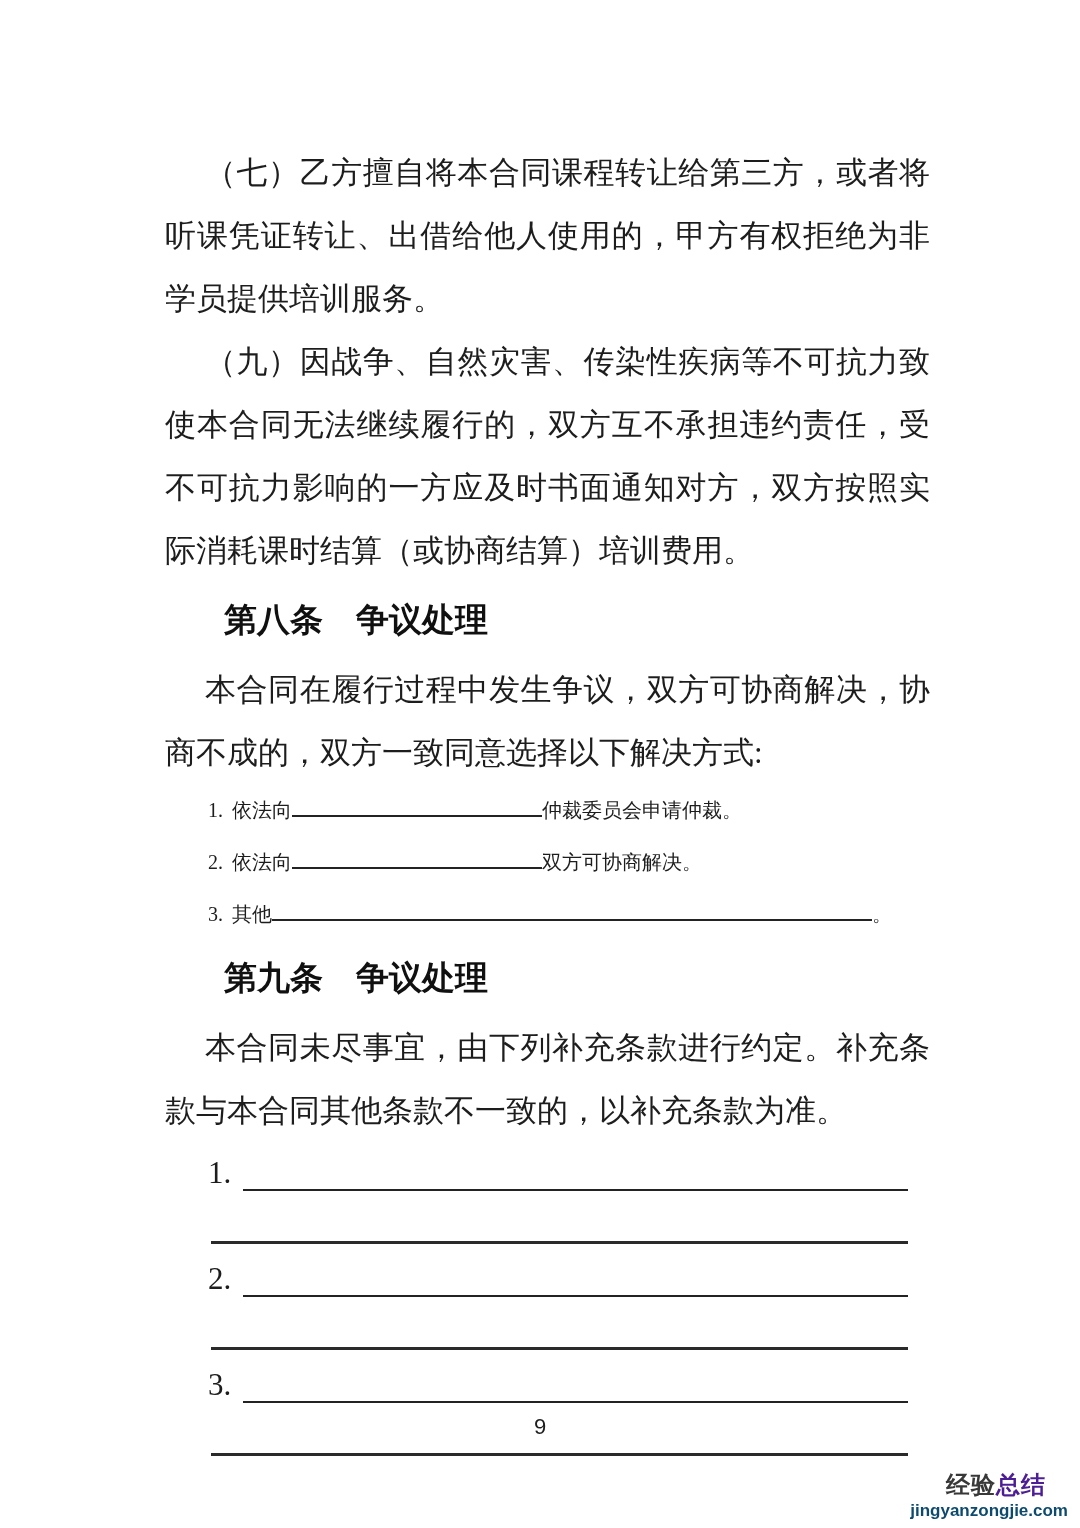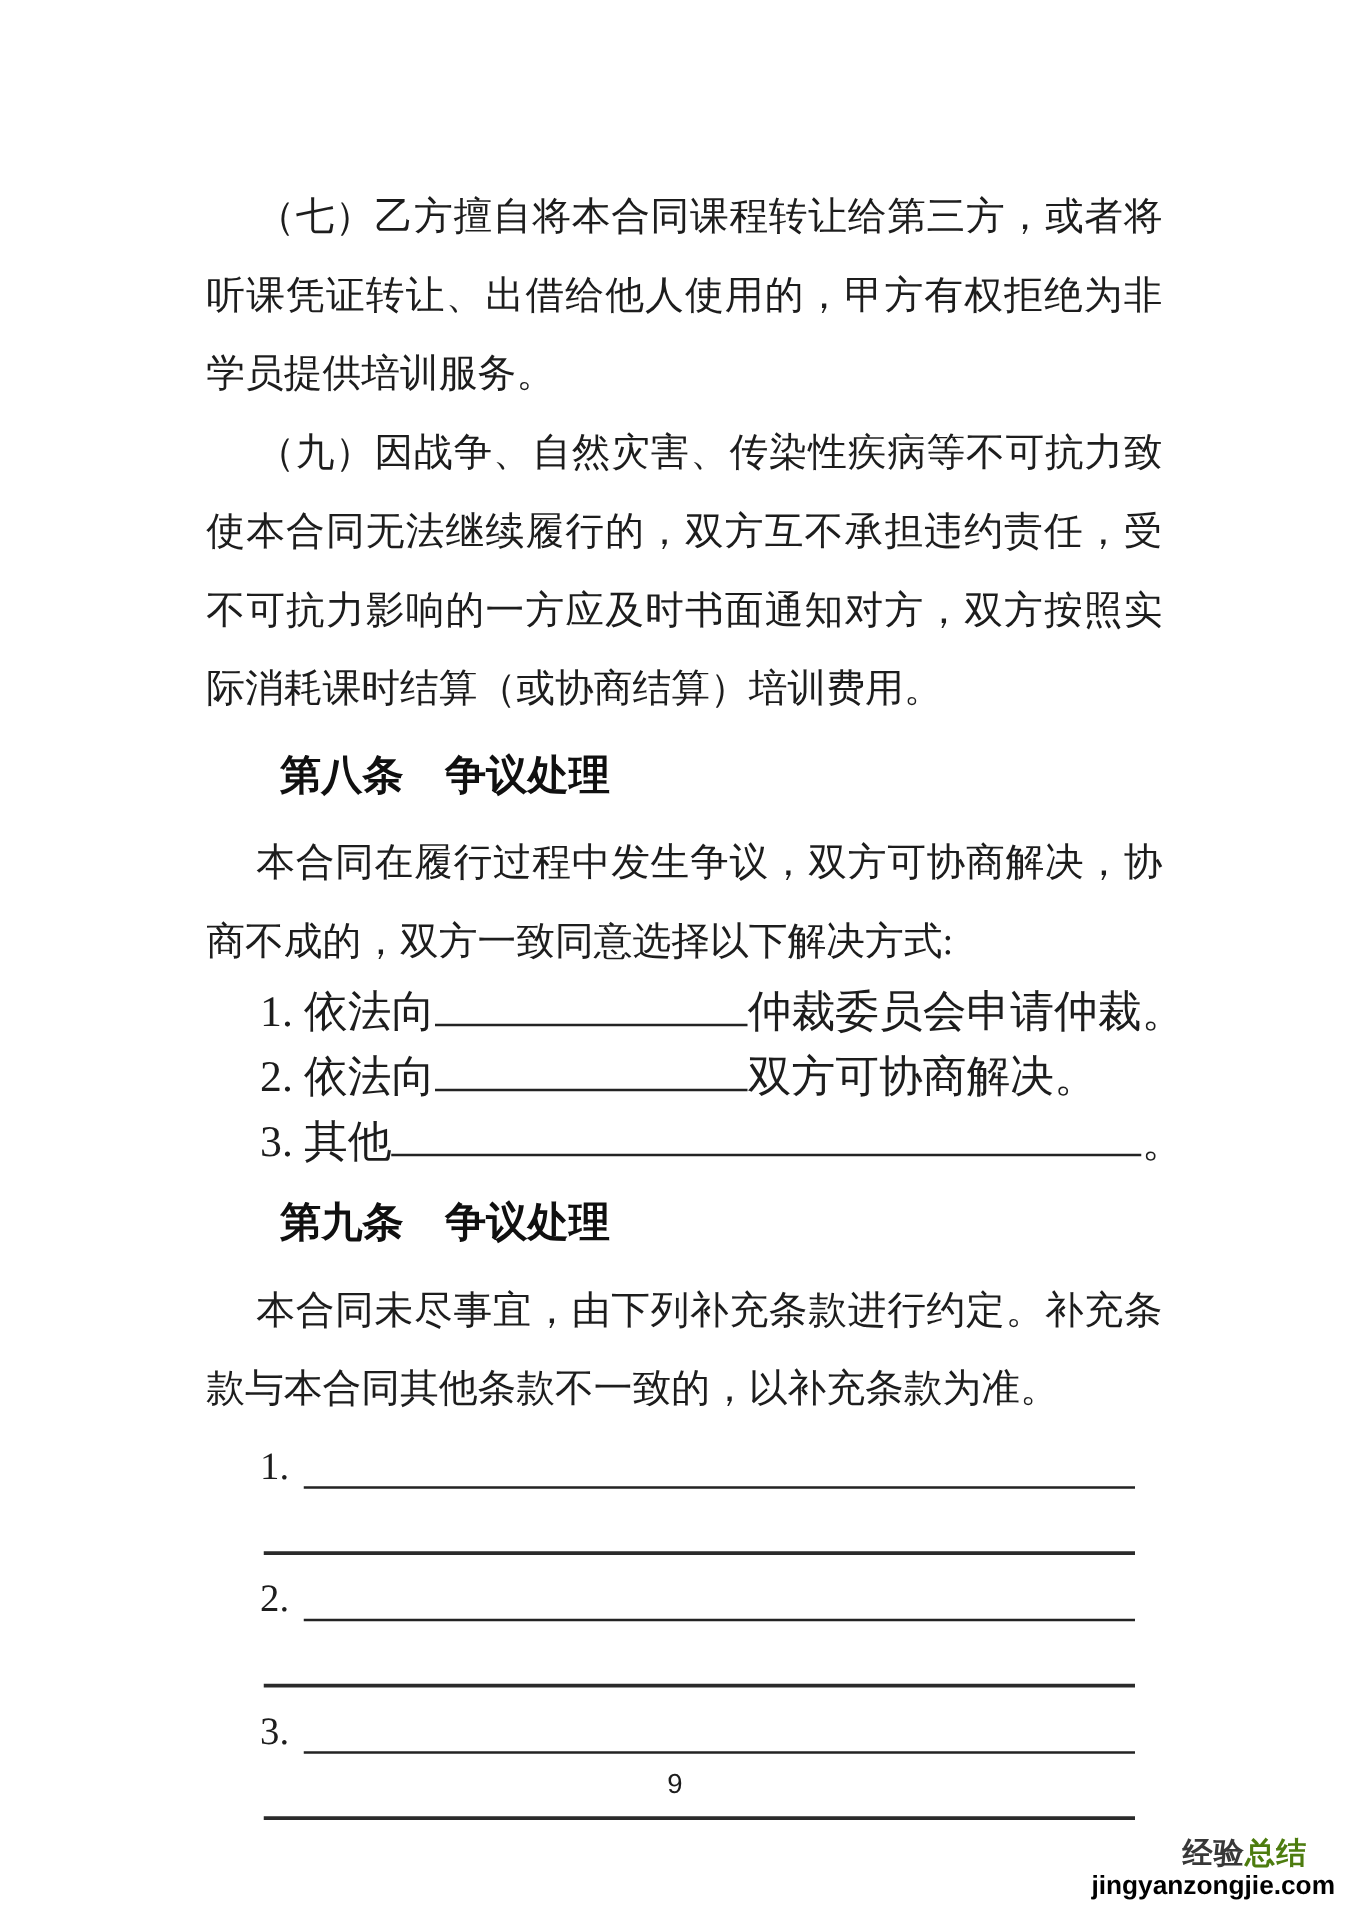--- a/index.html
+++ b/index.html
@@ -30,21 +30,21 @@
     margin:12px;
     font-family:"Liberation Sans", sans-serif;
     font-weight:bold;
     font-size:33px;
     line-height:52px;
     padding-left:47px;
     color:#101010;
     white-space:nowrap;
   }
   .option-row {
-    font-size:35px;
+    font-size:20px;
     line-height:52px;
     padding-left:43px;
     white-space:nowrap;
     font-family:Liberation Serif, serif;
   }
   .option-row .num { margin-right:9px; }
   .blank {
     display:inline-block;
     height:0.2em;
     border-bottom:2px solid #232323;
@@ -93,24 +93,24 @@
     font-weight:bold;
     line-height:1;
   }
   .watermark .brand {
     font-size:24px;
     color:#383838;
     letter-spacing:1px;
     margin-right:22px;
     white-space:nowrap;
   }
-  .watermark .brand .red { color:#4d7c0f; }
+  .watermark .brand .red { color:#4c1d95;font-family:Liberation Mono, monospace; }
   .watermark .domain {
-    font-size:21px;
-    color:#000000;
+    font-size:17px;
+    color:#0c4a6e;
     margin-top:3px;
     letter-spacing:0;
   }
 </style>
 </head>
 <body>
 
 <div class="page">
   <div class="content">
 

